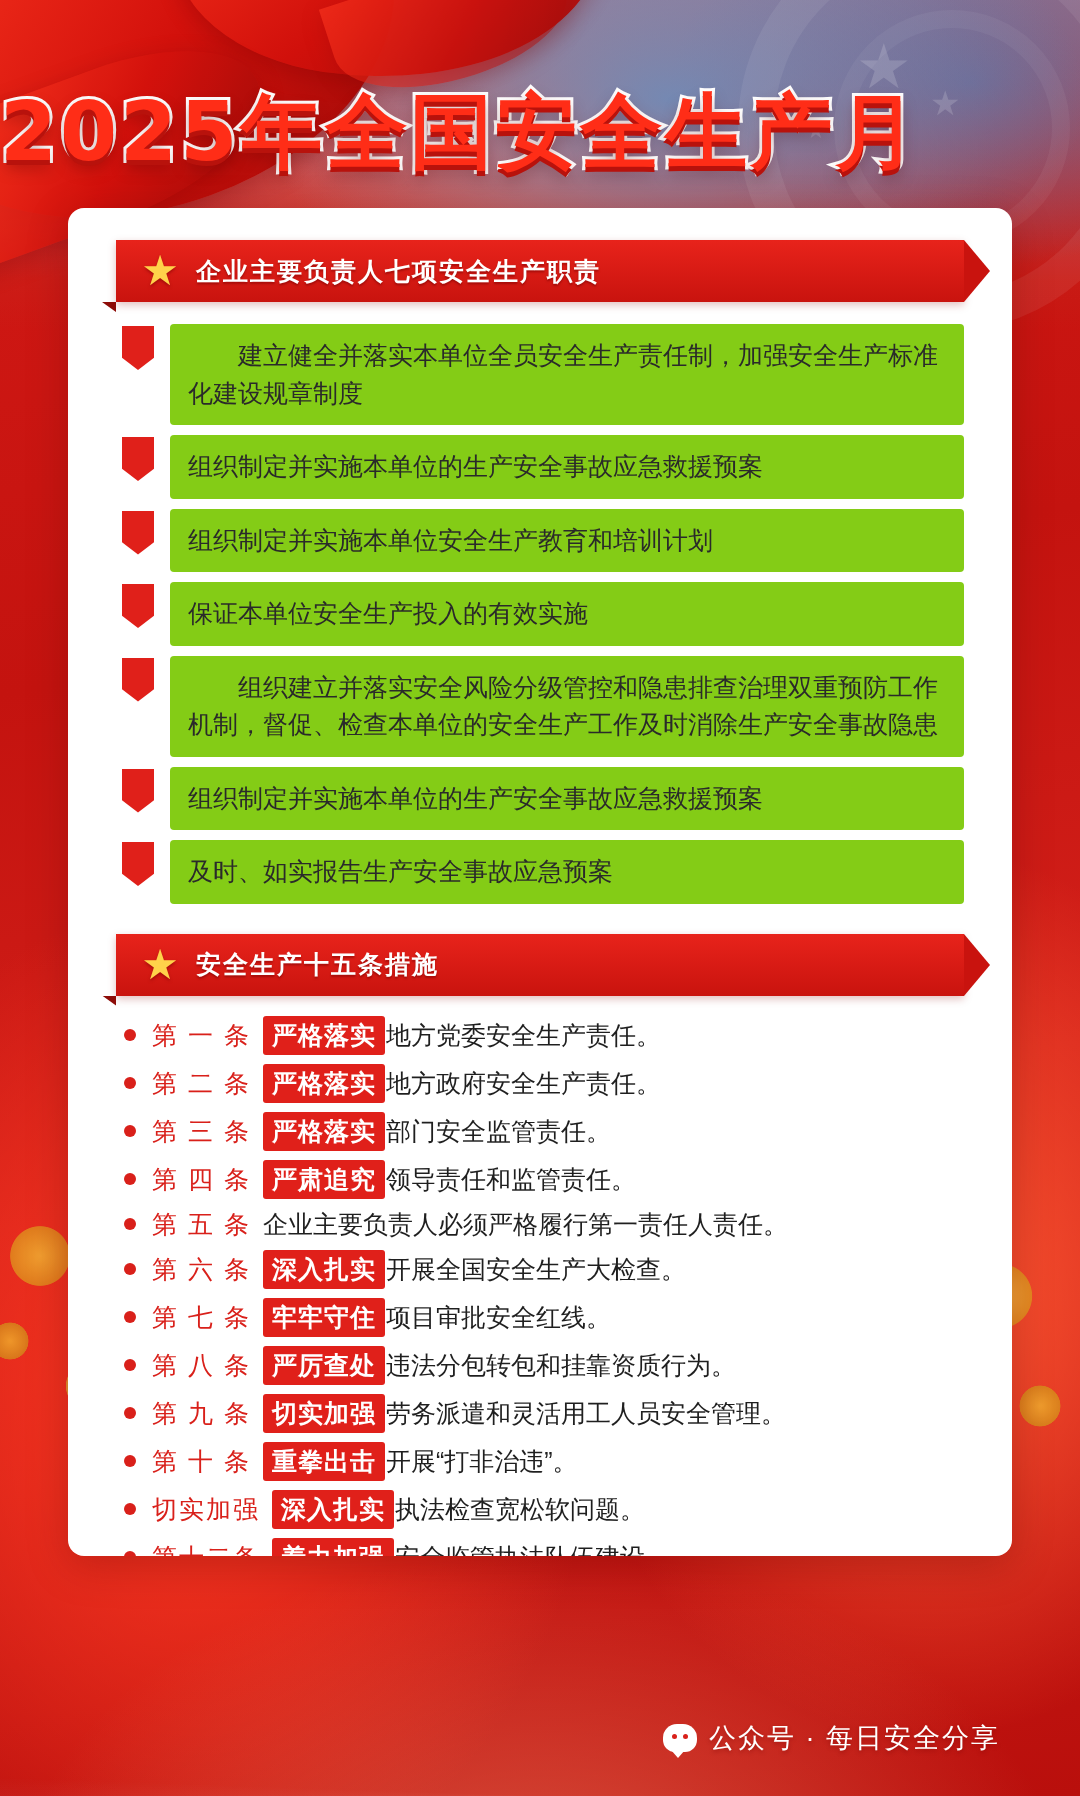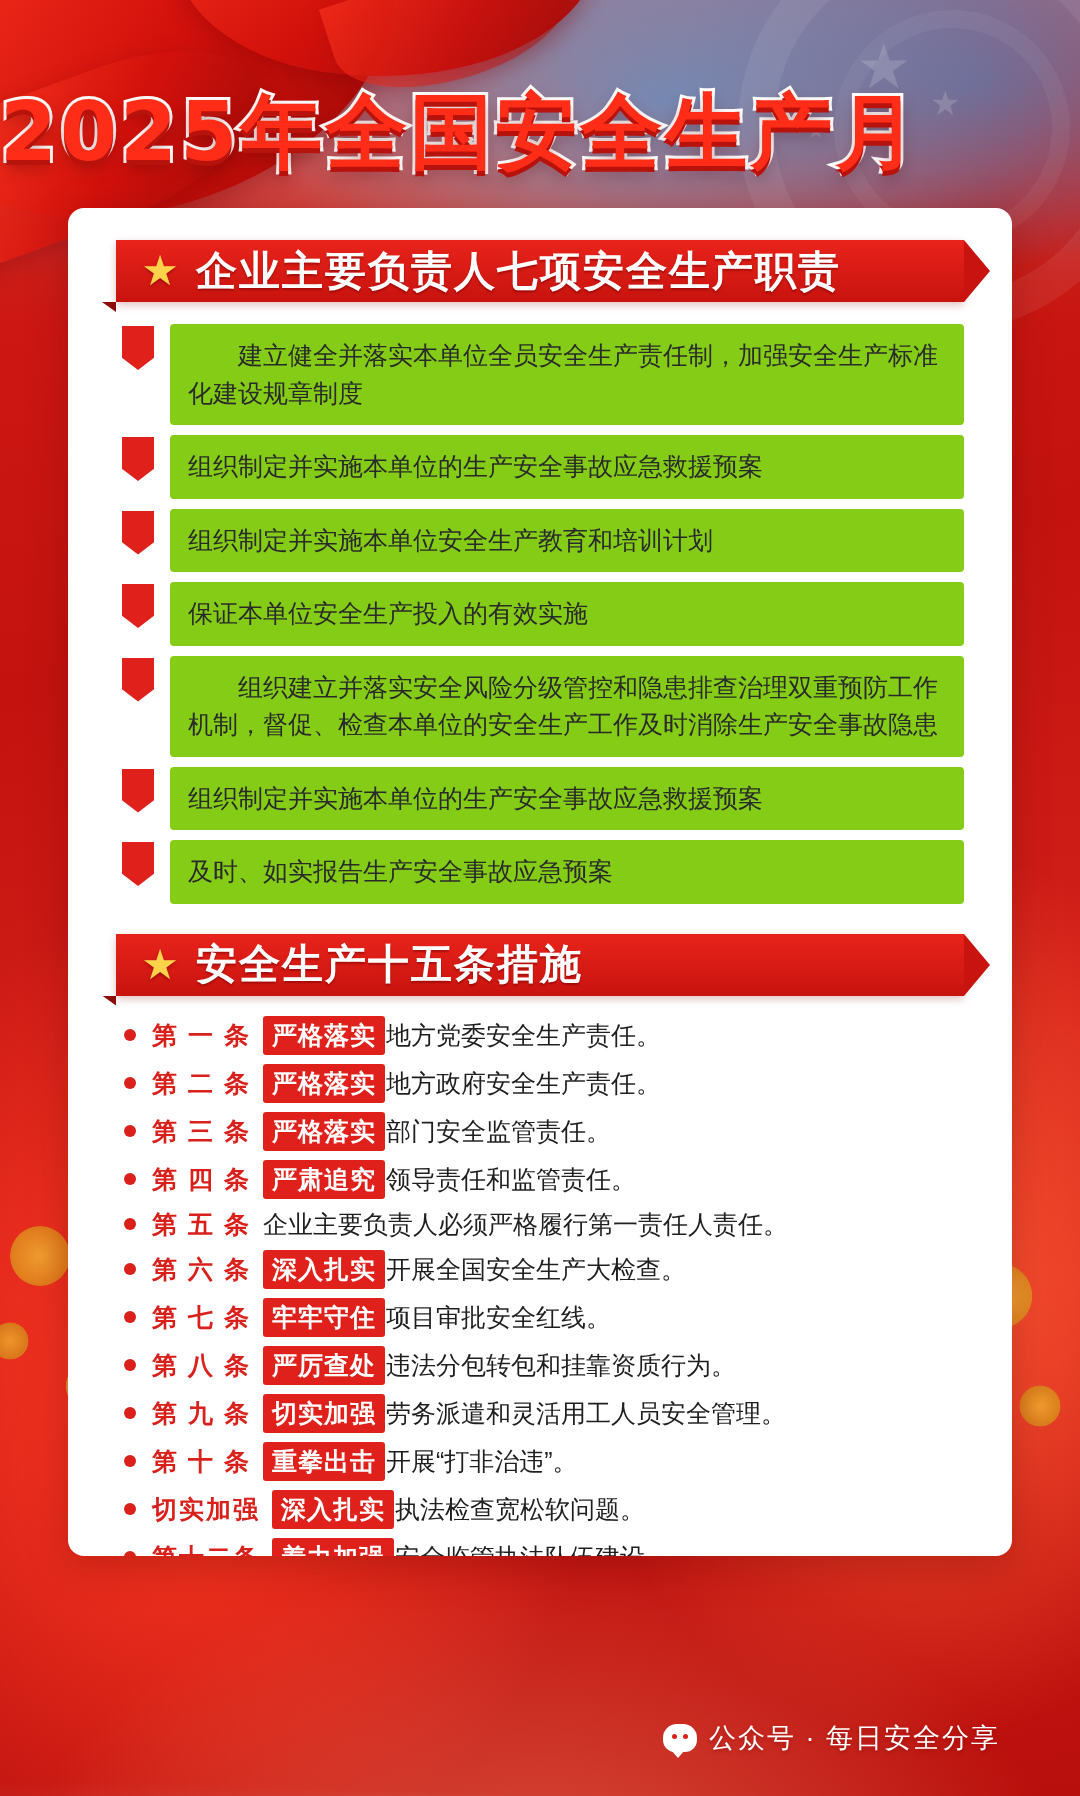--- a/index.html
+++ b/index.html
@@ -231,21 +231,21 @@
     width: 44px; height: 44px;
     margin-right: 14px;
     display: flex; align-items: center; justify-content: center;
     color: #ffd24a;
     font-size: 42px;
     line-height: 1;
     text-shadow: 0 2px 3px rgba(120,0,0,.5);
   }
   .banner .banner-text {
     color: #fff;
-    font-size: 41px;
+    font-size: 25px;
     font-weight: 700;
     letter-spacing: 2px;
     text-shadow: 0 2px 2px rgba(120,0,0,.5);
   }
 
   
   .duties {
     margin: 22px 48px 0 48px;
   }
   .duty-row {
@@ -295,21 +295,21 @@
   }
   .bullet {
     width: 12px; height: 12px;
     min-width: 12px;
     border-radius: 50%;
     background: #d9201a;
     margin-right: 16px;
   }
   .measure-no {
     color: #d9201a;
-    font-weight: 700;
+    font-weight: 400;
     margin-right: 12px;
     letter-spacing: 2px;
   }
   .measure-tag {
     background: #e0201a;
     color: #fff;
     font-weight: 700;
     padding: 3px 9px;
     border-radius: 3px;
     margin-right: 1px;

